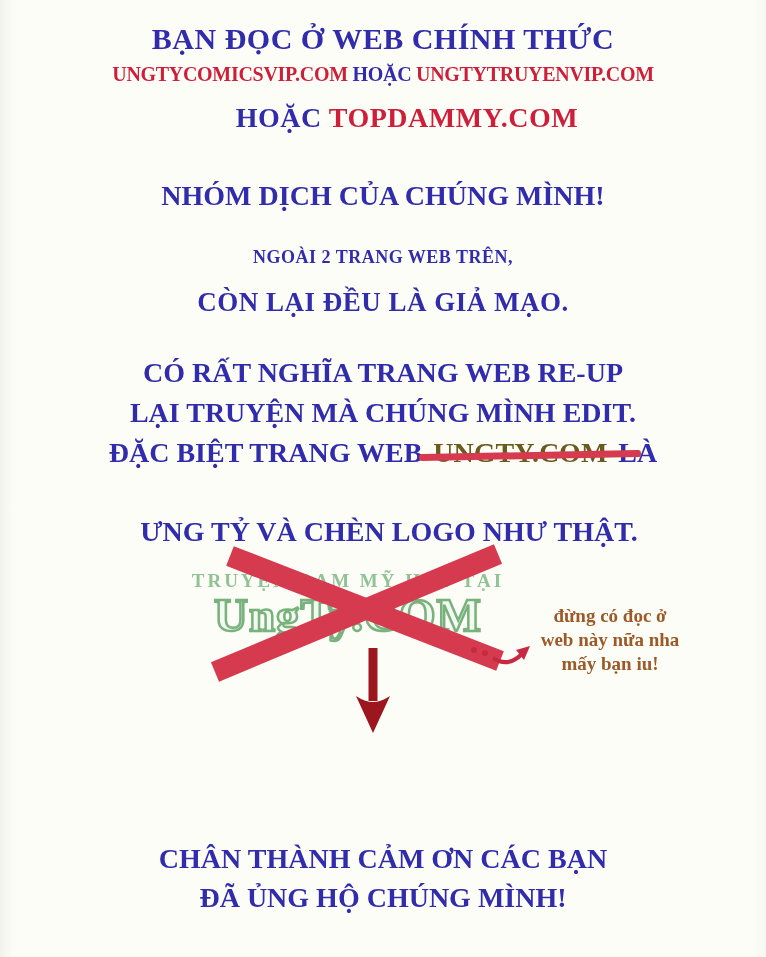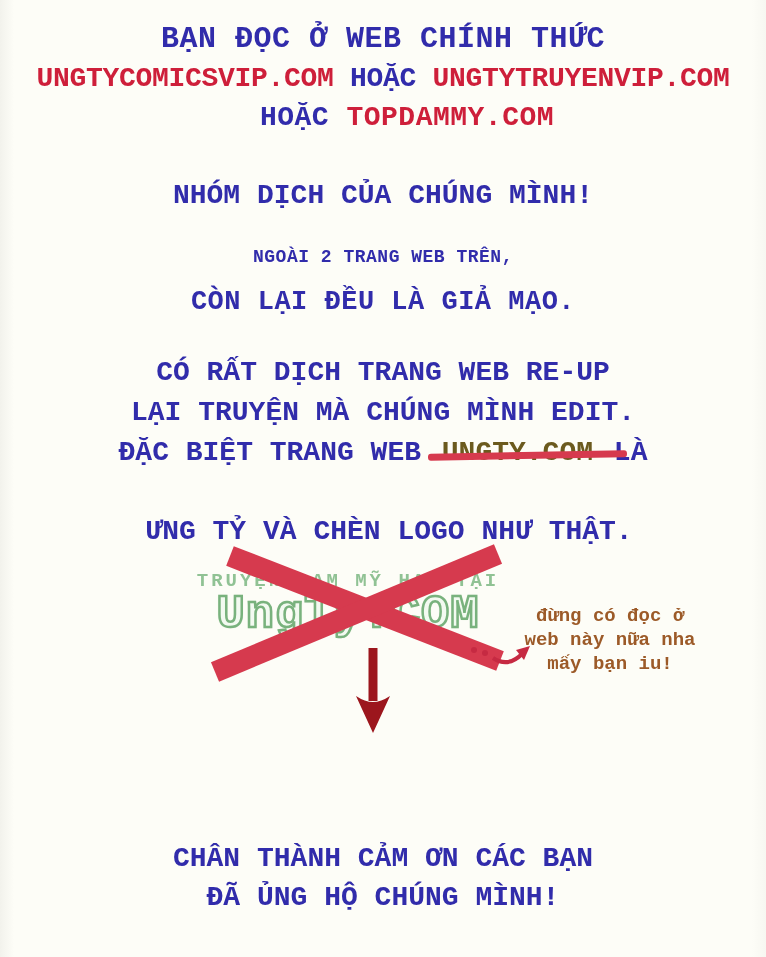--- a/index.html
+++ b/index.html
@@ -1,34 +1,34 @@
 <!DOCTYPE html>
 <html><head>
 <meta charset="utf-8">
 <style>
   html,body{margin:0;padding:0;}
   .page{
     position:relative;
     width:766px;height:957px;
     background:#fdfdf7;
     background:linear-gradient(90deg,#f2f2ec 0px,#fdfdf7 14px,#fdfdf7 752px,#f7f7f1 766px);
-    font-family:Liberation Mono, monospace;
+    font-family:Liberation Serif, serif;
     font-weight:bold;
     overflow:hidden;
   }
   .line{
     position:absolute;left:0;right:0;
     text-align:center;white-space:nowrap;
     line-height:1.15;
   }
   .blue{color:#312cab;}
   .red{color:#ce1f3a;}
   
   .h-l1{top:22px;font-size:30px;letter-spacing:.5px;}
-  .h-l2{top:63px;font-size:28px;letter-spacing:-.3px;}
+  .h-l2{top:63px;font-size:20px;letter-spacing:-.3px;}
   .h-l3{top:102px;font-size:28px;letter-spacing:.5px;padding-left:48px;}
   .h-l4{top:141px;font-size:27px;}
   .h-l5{top:180px;font-size:28px;}
   
   .n-l1{top:247px;font-size:18px;letter-spacing:.5px;}
   .n-l2{top:287px;font-size:27px;letter-spacing:.5px;}
   
   .w-l1{top:357px;font-size:28px;}
   .w-l2{top:397px;font-size:28px;}
   .w-l3{top:437px;font-size:28px;}
@@ -73,21 +73,21 @@
 <div class="page">
 
   <div class="line blue h-l1">BẠN ĐỌC Ở WEB CHÍNH THỨC</div>
   <div class="line h-l2"><span class="red">UNGTYCOMICSVIP.COM</span><span class="blue"> <span>HOẶC</span> </span><span class="red">UNGTYTRUYENVIP.COM</span></div>
   <div class="line h-l3"><span class="blue">HOẶC</span><span class="red"> <span>TOPDAMMY.COM</span></span></div>
   <div class="line blue h-l5">NHÓM DỊCH CỦA CHÚNG MÌNH!</div>
 
   <div class="line blue n-l1">NGOÀI 2 TRANG WEB TRÊN,</div>
   <div class="line blue n-l2">CÒN LẠI ĐỀU LÀ GIẢ MẠO.</div>
 
-  <div class="line blue w-l1">CÓ RẤT DỊCH TRANG WEB RE-UP</div>
+  <div class="line blue w-l1">CÓ RẤT NGHĨA TRANG WEB RE-UP</div>
   <div class="line blue w-l2">LẠI TRUYỆN MÀ CHÚNG MÌNH EDIT.</div>
   <div class="line blue w-l3"><span>ĐẶC BIỆT TRANG WEB</span>
     <span class="struck-wrap"><span>UNGTY.COM</span><i class="strike-line"></i></span>
     <span>LÀ</span></div>
   <div class="line blue w-l5">ƯNG TỶ VÀ CHÈN LOGO NHƯ THẬT.</div>
 
   <div class="logo-tagline">TRUYỆN ĐAM MỸ HAY TẠI</div>
   <div class="logo-brand">UngTy.COM</div>
 
   <svg class="big-x" width="322" height="142" viewBox="0 0 322 142">

